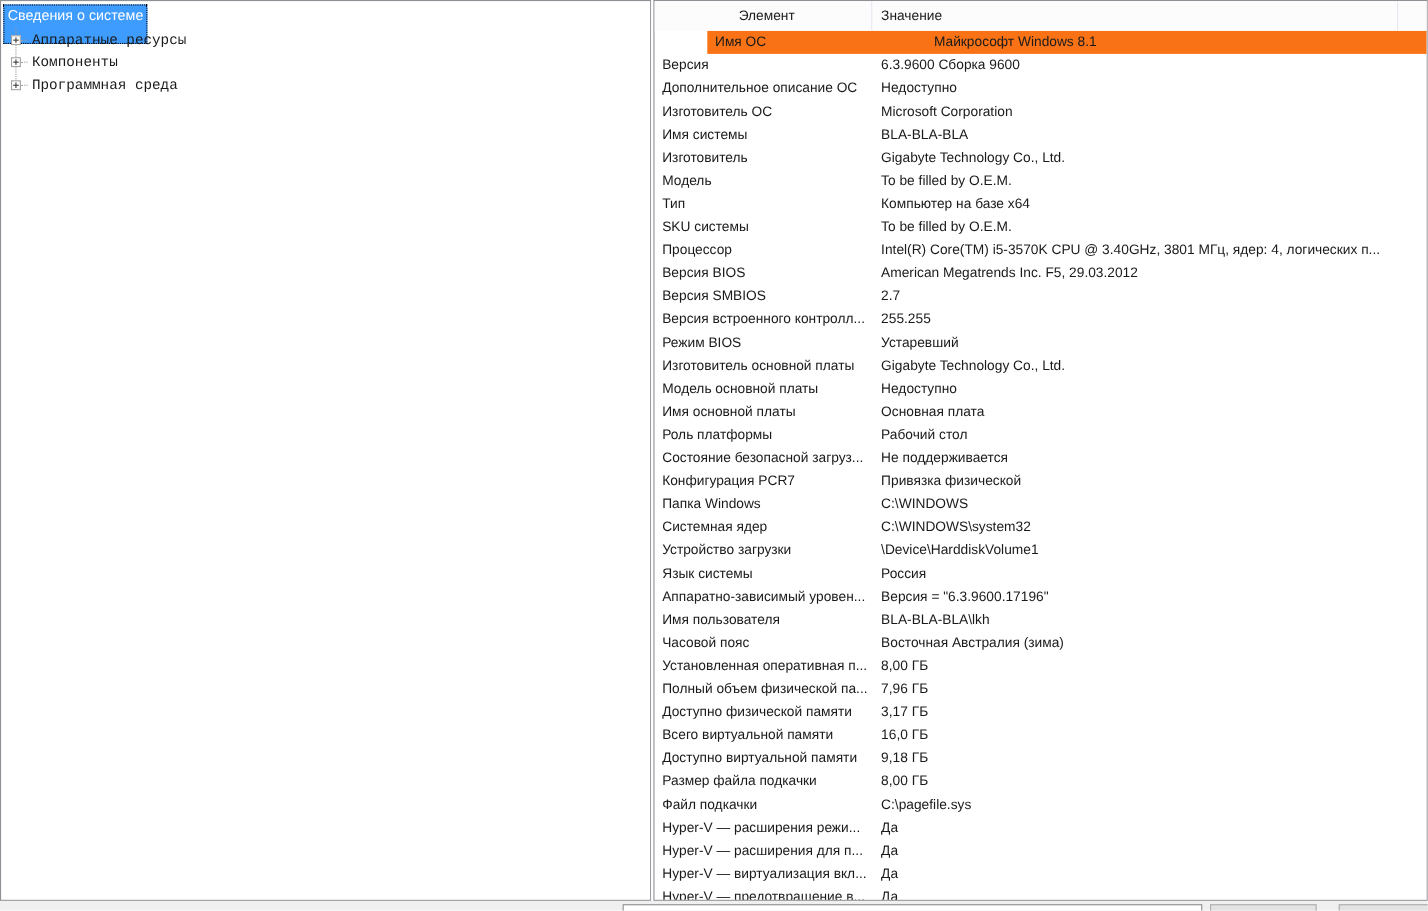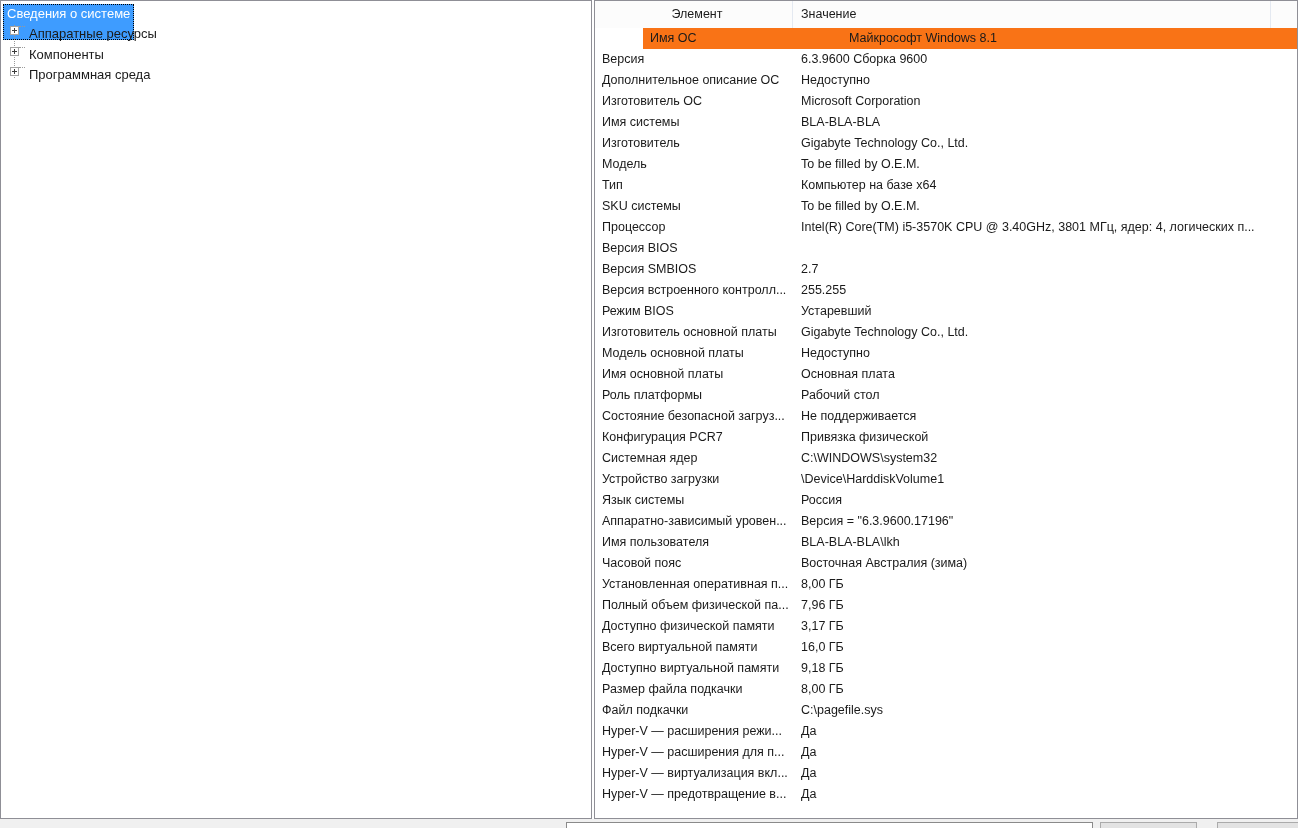--- a/index.html
+++ b/index.html
@@ -37,26 +37,27 @@
     cursor: default;
   }
   .tree-children { position: absolute; left: 0; top: 25px; width: 100%; }
   .tree-vline {
     position: absolute; left: 13px; top: 24px;
     height: 53px; width: 0;
     border-left: 1px dotted #9a9a9a;
   }
   .tree-item {
     position: relative;
-    display: flex; 
+    display: flex; align-items: center;
     height: 20.5px;
     padding-left: 9px;
     font-size: 13px;
     cursor: default;
     white-space: nowrap;
+    font-family: Liberation Mono, monospace;
   }
   .expander {
     position: relative;
     width: 9px; height: 9px;
     border: 1px solid #a3a3a3;
     background: #fff;
     flex: 0 0 auto;
   }
   .expander::before {
     content:""; position:absolute; left:1px; top:3px; width:5px; height:1px; background:#3c3c3c;
@@ -197,20 +198,21 @@
         <div class="trow">
           <div class="c1">SKU системы</div>
           <div class="c2">To be filled by O.E.M.</div>
         </div>
         <div class="trow">
           <div class="c1">Процессор</div>
           <div class="c2">Intel(R) Core(TM) i5-3570K CPU @ 3.40GHz, 3801 МГц, ядер: 4, логических п...</div>
         </div>
         <div class="trow">
           <div class="c1">Версия BIOS</div>
+          <div class="c2">American Megatrends Inc. F5, 29.03.2012</div>
         </div>
         <div class="trow">
           <div class="c1">Версия SMBIOS</div>
           <div class="c2">2.7</div>
         </div>
         <div class="trow">
           <div class="c1">Версия встроенного контролл...</div>
           <div class="c2">255.255</div>
         </div>
         <div class="trow">
@@ -233,20 +235,24 @@
           <div class="c1">Роль платформы</div>
           <div class="c2">Рабочий стол</div>
         </div>
         <div class="trow">
           <div class="c1">Состояние безопасной загруз...</div>
           <div class="c2">Не поддерживается</div>
         </div>
         <div class="trow">
           <div class="c1">Конфигурация PCR7</div>
           <div class="c2">Привязка физической</div>
+        </div>
+        <div class="trow">
+          <div class="c1">Папка Windows</div>
+          <div class="c2">C:\WINDOWS</div>
         </div>
         <div class="trow">
           <div class="c1">Системная ядер</div>
           <div class="c2">C:\WINDOWS\system32</div>
         </div>
         <div class="trow">
           <div class="c1">Устройство загрузки</div>
           <div class="c2">\Device\HarddiskVolume1</div>
         </div>
         <div class="trow">

